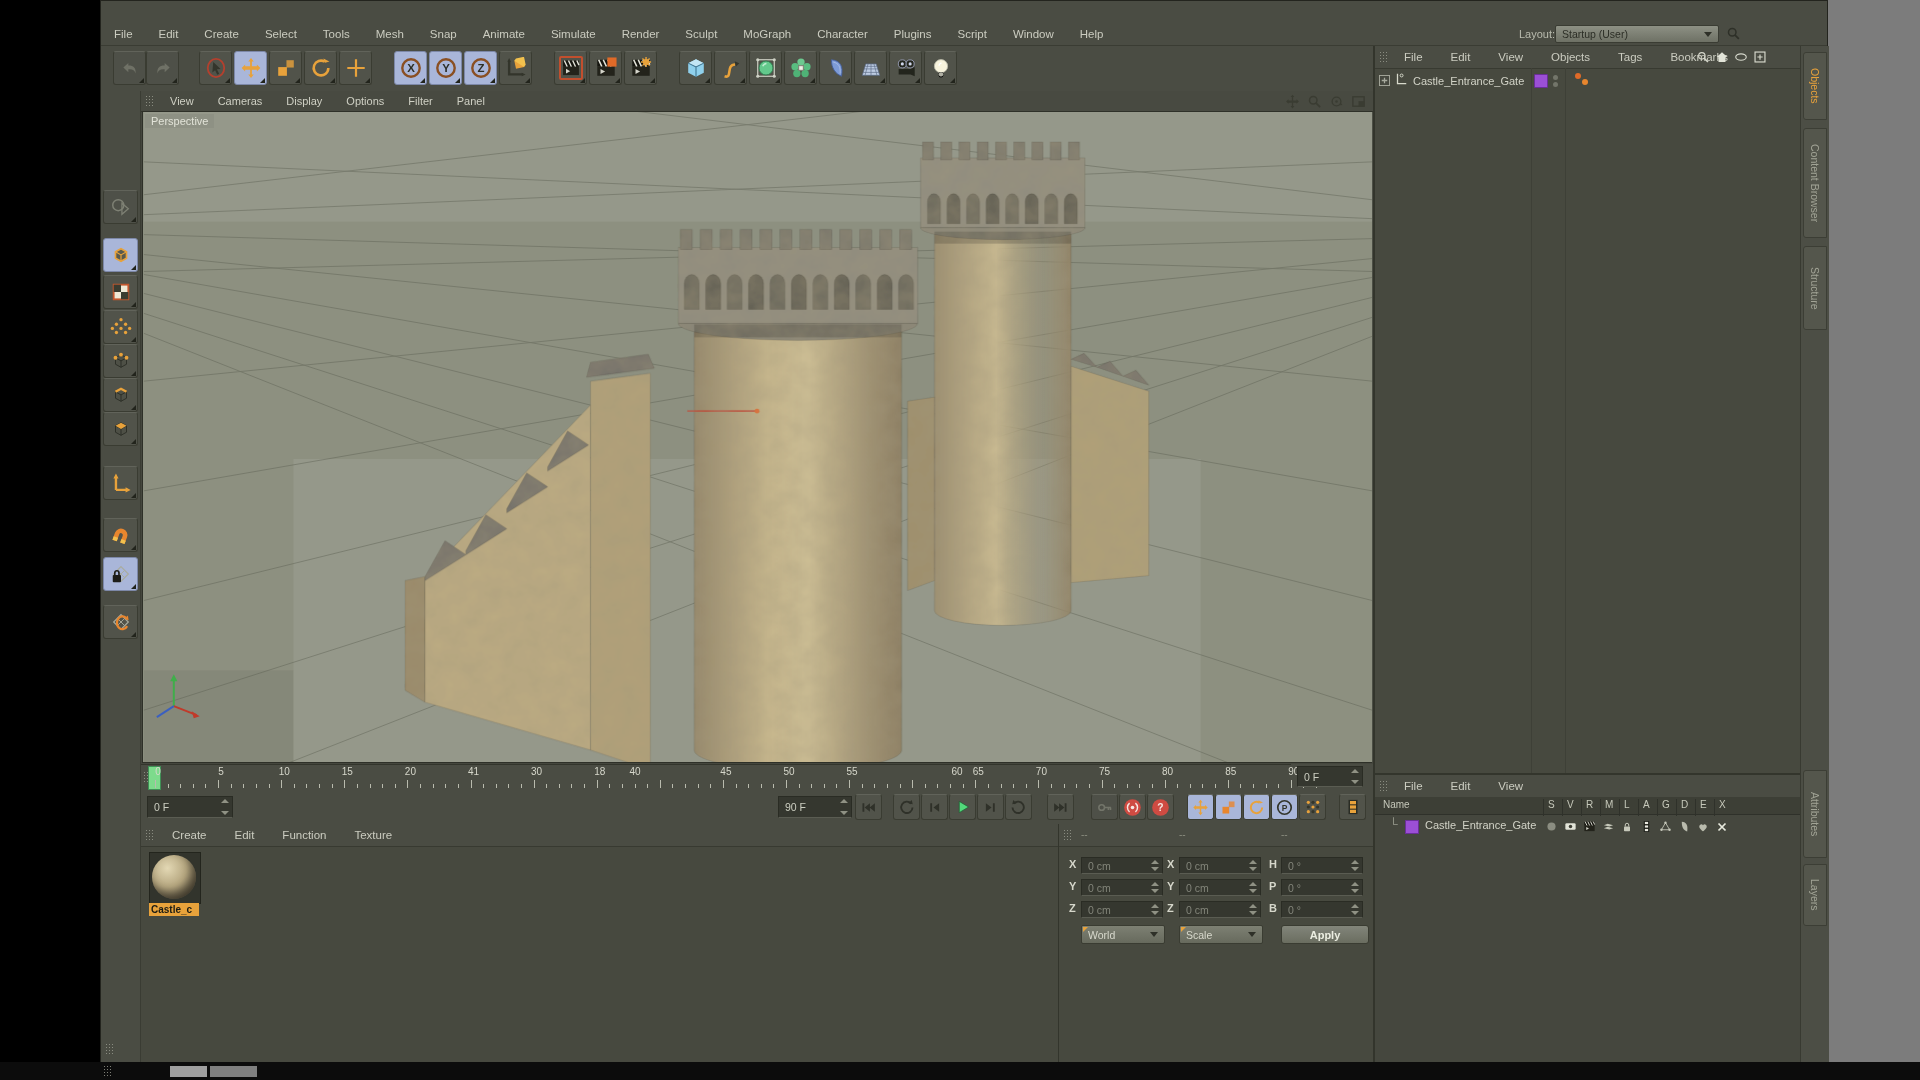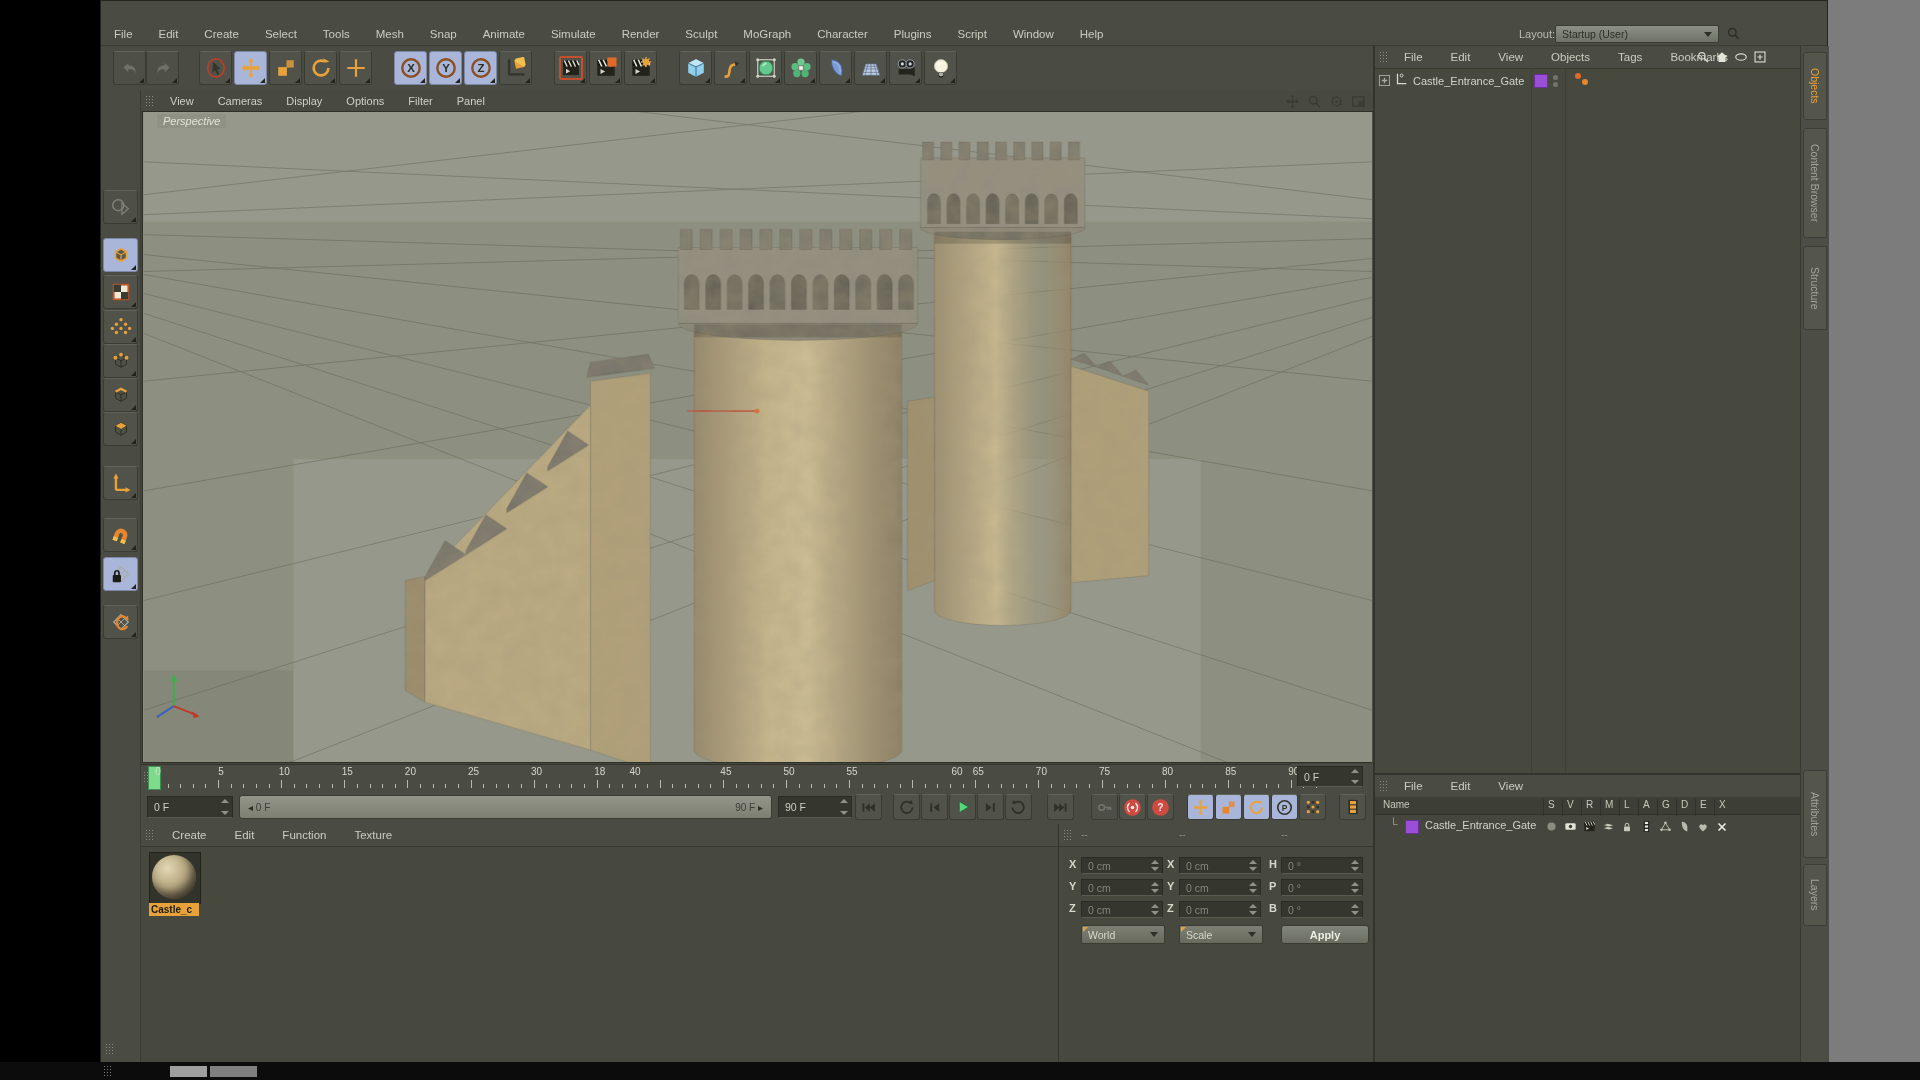--- a/index.html
+++ b/index.html
@@ -34,21 +34,21 @@
   #toolbar{position:absolute;left:0;top:45px;width:1272px;height:45px;background:#4a4c43;border-bottom:1px solid #3a3c33;}
   
   #palette{position:absolute;left:0;top:90px;width:40px;height:972px;background:#4a4c43;border-right:1px solid #3a3c33;box-sizing:border-box;}
   
   #vp{position:absolute;left:40px;top:90px;width:1232px;height:673px;background:#45473e;}
   #vp-menubar{position:absolute;left:0;top:0;width:100%;height:20px;background:#484a41;border-bottom:1px solid #33352c;display:flex;align-items:center;}
   #vp-menubar .menu-item{font-size:11px;color:#cfd0c4;padding:0 12px;}
   #vp-canvas{position:absolute;left:1px;top:20px;width:1230px;height:652px;background:#8d9080;border:1px solid #2e3028;box-sizing:border-box;}
   #vp-nav{position:absolute;right:4px;top:1px;display:flex;}
   #vp-nav .navbtn{width:22px;height:18px;display:flex;align-items:center;justify-content:center;}
-  #camera-label{position:absolute;left:14px;top:2px;background:rgba(140,143,130,0.75);color:#e2e3d8;font-size:11px;padding:1px 6px;font-style:italic;}
+  #camera-label{position:absolute;left:2px;top:2px;background:rgba(140,143,130,0.75);color:#e2e3d8;font-size:11px;padding:1px 6px;}
   
   #ruler{position:absolute;left:40px;top:763px;width:1150px;height:26px;background:#4a4c43;border-top:1px solid #33352c;}
   .tick{position:absolute;background:#b9bbae;width:1px;}
   .tick-label{position:absolute;font-size:10px;color:#d6d7cb;transform:translateX(-50%);top:1px;}
   #playhead{position:absolute;top:1px;height:24px;width:13px;background:#7ddb8c;border:1px solid #3f8f55;box-sizing:border-box;}
   #framebox{position:absolute;left:1196px;top:765px;width:66px;height:21px;}
   
   #transport{position:absolute;left:40px;top:790px;width:1232px;height:33px;background:#4a4c43;border-bottom:1px solid #33352c;}
   .field{background:#35372f;border:1px solid #2a2c24;border-bottom-color:#5a5c52;color:#cccec1;font-size:10.5px;
     display:flex;align-items:center;padding-left:6px;box-sizing:border-box;position:relative;}
@@ -614,21 +614,21 @@
         <div class="tick" style="left: 228.54px; top: 19px; height: 4px;"></div>
         <div class="tick" style="left: 241.16px; top: 19px; height: 4px;"></div>
         <div class="tick" style="left: 253.78px; top: 19px; height: 4px;"></div>
         <div class="tick" style="left: 266.4px; top: 15px; height: 8px;"></div>
         <div class="tick-label" style="left: 269.4px;">20</div>
         <div class="tick" style="left: 279.02px; top: 19px; height: 4px;"></div>
         <div class="tick" style="left: 291.64px; top: 19px; height: 4px;"></div>
         <div class="tick" style="left: 304.26px; top: 19px; height: 4px;"></div>
         <div class="tick" style="left: 316.88px; top: 19px; height: 4px;"></div>
         <div class="tick" style="left: 329.5px; top: 15px; height: 8px;"></div>
-        <div class="tick-label" style="left: 332.5px;">25</div>
+        <div class="tick-label" style="left: 332.5px;">41</div>
         <div class="tick" style="left: 342.12px; top: 19px; height: 4px;"></div>
         <div class="tick" style="left: 354.74px; top: 19px; height: 4px;"></div>
         <div class="tick" style="left: 367.36px; top: 19px; height: 4px;"></div>
         <div class="tick" style="left: 379.98px; top: 19px; height: 4px;"></div>
         <div class="tick" style="left: 392.6px; top: 15px; height: 8px;"></div>
         <div class="tick-label" style="left: 395.6px;">30</div>
         <div class="tick" style="left: 405.22px; top: 19px; height: 4px;"></div>
         <div class="tick" style="left: 417.84px; top: 19px; height: 4px;"></div>
         <div class="tick" style="left: 430.46px; top: 19px; height: 4px;"></div>
         <div class="tick" style="left: 443.08px; top: 19px; height: 4px;"></div>
@@ -712,24 +712,20 @@
     </div>
 
     <div id="transport">
       <div class="field" style="position:absolute;left:6px;top:5px;width:86px;height:22px;">
         <span>0 F</span>
         <span class="stepper">
             <i class="up"></i>
             <i class="dn"></i>
           </span>
       </div>
-      <div id="range-slider">
-        <span><span style="color:#2e3028;">◂ </span><span>0 F</span></span>
-        <span><span>90 F</span><span style="color:#2e3028;"> ▸</span></span>
-      </div>
       <div class="field" style="position:absolute;left:637px;top:5px;width:74px;height:22px;">
         <span>90 F</span>
         <span class="stepper">
             <i class="up"></i>
             <i class="dn"></i>
           </span>
       </div>
       <div id="transport-buttons">
           <div class="tbtn" style="left: 714px;">
             <svg viewBox="0 0 24 24" width="17" height="17">

